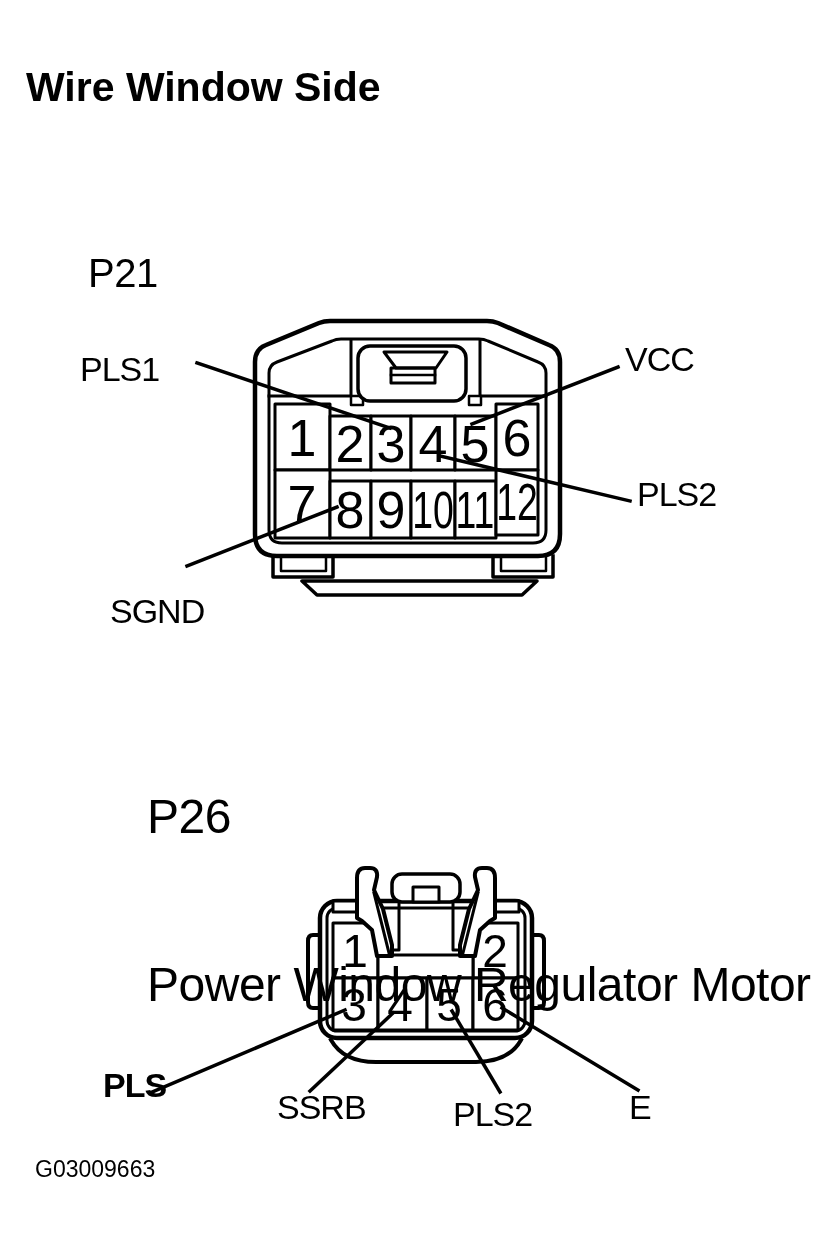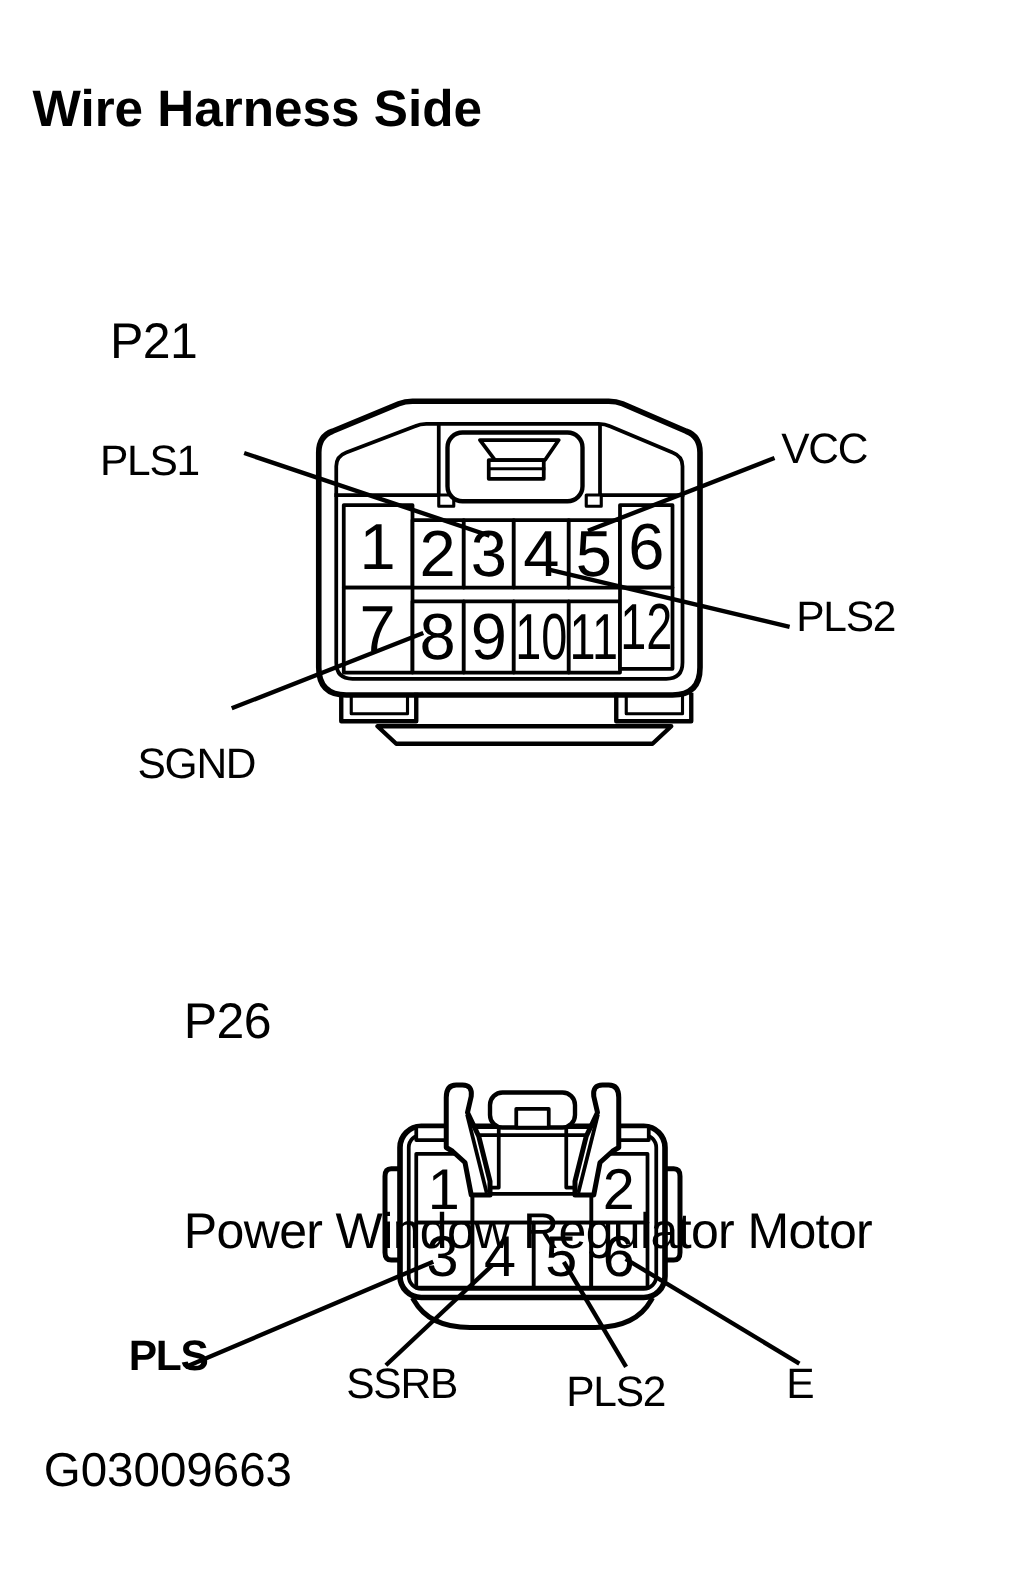--- a/index.html
+++ b/index.html
@@ -5,23 +5,23 @@
   html,body{margin:0;padding:0;}
   body{
     width:826px;height:1259px;position:relative;background:#ffffff;
     font-family:"Liberation Sans", sans-serif;color:#000;overflow:hidden;
   }
   svg{position:absolute;left:0;top:0;}
   .stroke{stroke:#000;stroke-linejoin:round;stroke-linecap:square;}
   .txt{position:absolute;white-space:pre;}
   .title{font-size:41px;font-weight:bold;letter-spacing:0px;}
   .nameblock{font-size:40px;line-height:57px;letter-spacing:-0.5px;}
-  .nameblock2{font-size:40px;line-height:56px;letter-spacing:-0.5px;}
+  .nameblock2{font-size:48px;line-height:56px;letter-spacing:-0.5px;}
   .lbl{font-size:34px;letter-spacing:-1px;line-height:1;}
-  .figid{font-size:38px;letter-spacing:0px;}
+  .figid{font-size:23px;letter-spacing:0px;}
   .pin{
     position:absolute;font-size:52px;line-height:1;
     transform:translate(-50%,-50%);
   }
   .pin26{font-size:46px;}
   .pin2d{transform:translate(-50%,-50%) scaleX(0.72);}
 </style>
 </head>
 <body>
 
@@ -103,21 +103,21 @@
     <path d="M618 367 L472 424"></path>
     <path d="M440 456 L630 501"></path>
     <path d="M337 507 L187 566"></path>
     <path d="M345 1010 L150 1093"></path>
     <path d="M393 1013 L310 1091"></path>
     <path d="M452 1011 L500 1092"></path>
     <path d="M502 1008 L638 1090"></path>
   </g>
 </svg>
 
-<div class="txt title" style="left:26px;top:64px;">Wire Harness Side</div>
+<div class="txt title" style="left:26px;top:64px;">Wire Window Side</div>
 
 <div class="txt nameblock" style="left:88px;top:131px;text-align:center;">
   <div>P21</div>
 </div>
 
 <div class="txt nameblock2" style="left:147px;top:677px;">
   <div>P26</div>
   <div>Power Window Regulator Motor</div>
 </div>
 

